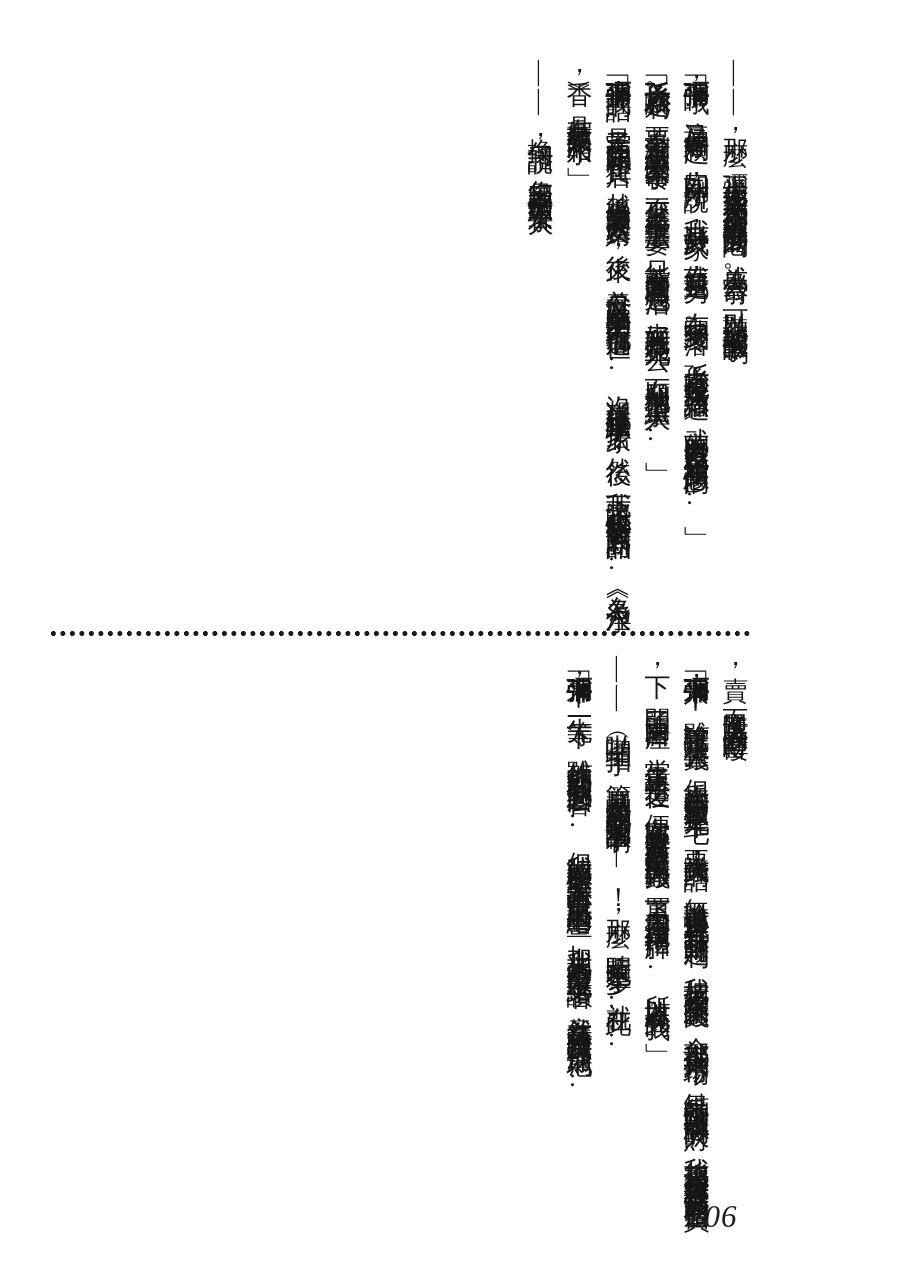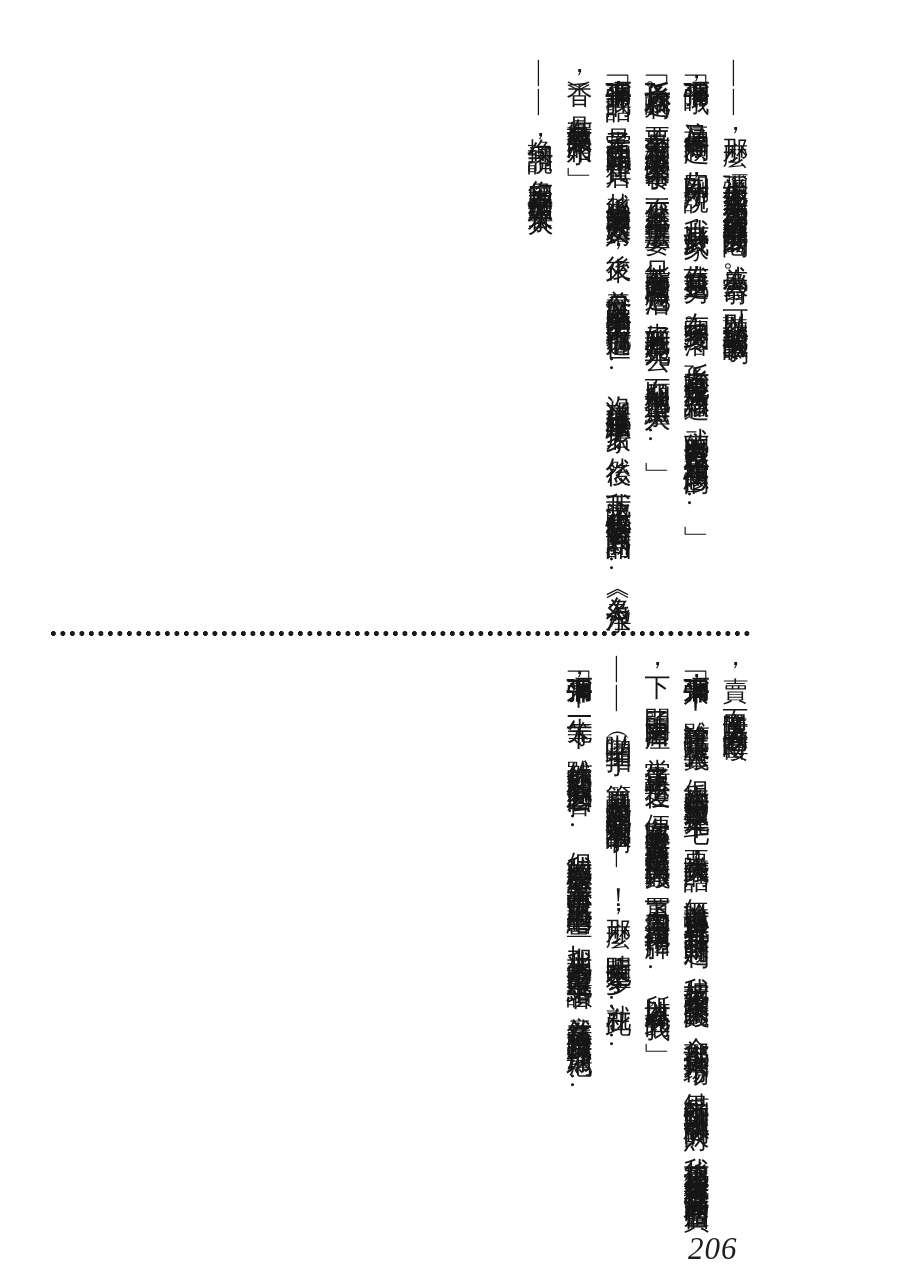--- a/index.html
+++ b/index.html
@@ -54,21 +54,20 @@
   }
   .page-number {
     position: absolute;
     top: 1199px;
     left: 688px;
     font-family: "Liberation Serif", serif;
     font-style: italic;
     font-size: 31px;
     letter-spacing: 1px;
     color: #1d1d1d;
-    margin-top: 32px;
   }
 </style>
 </head>
 <body>
 
 <div class="page">
 
   <section class="text-block top">
     <p><span class="speaker"></span><span>——那麼，彌平先生如今成為了大奧御用的藥種批發商老闆，成為大富翁。可以聽聽您成功的故事嗎？</span></p>
     <p><span class="speaker">彌平</span><span>「哦，這又是個好問題！如同剛才所說，我出身於武家，然而我是三男，在家中受到冷落。孫六老師也是次男應該知道，武家的次男以及三男是相當悲慘的……」</span></p>

